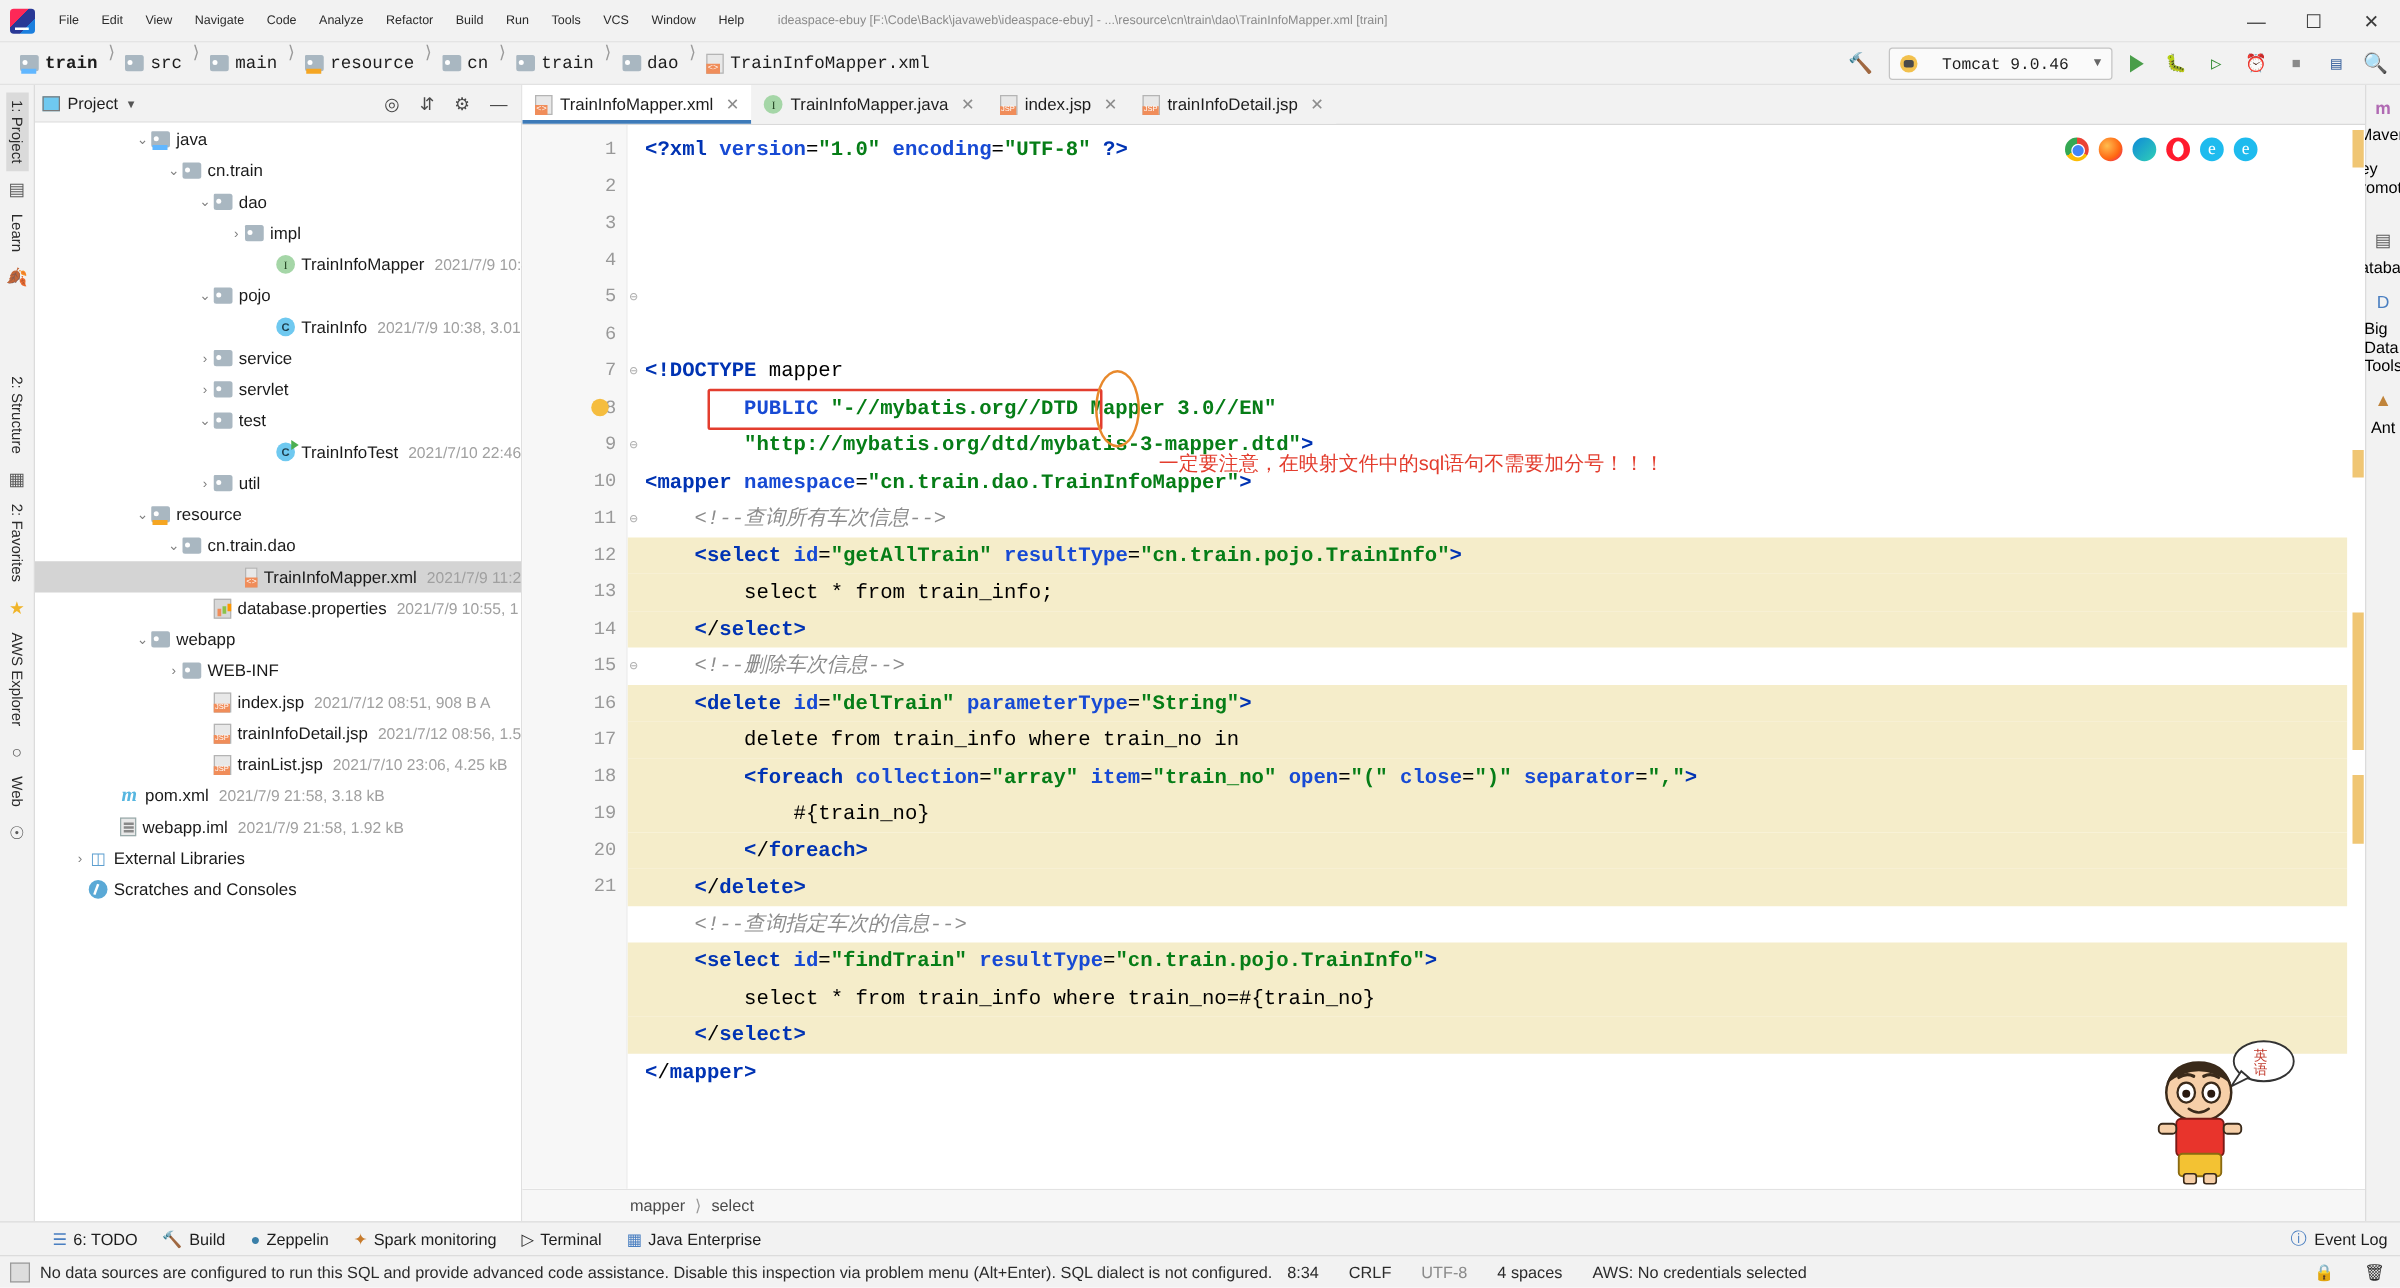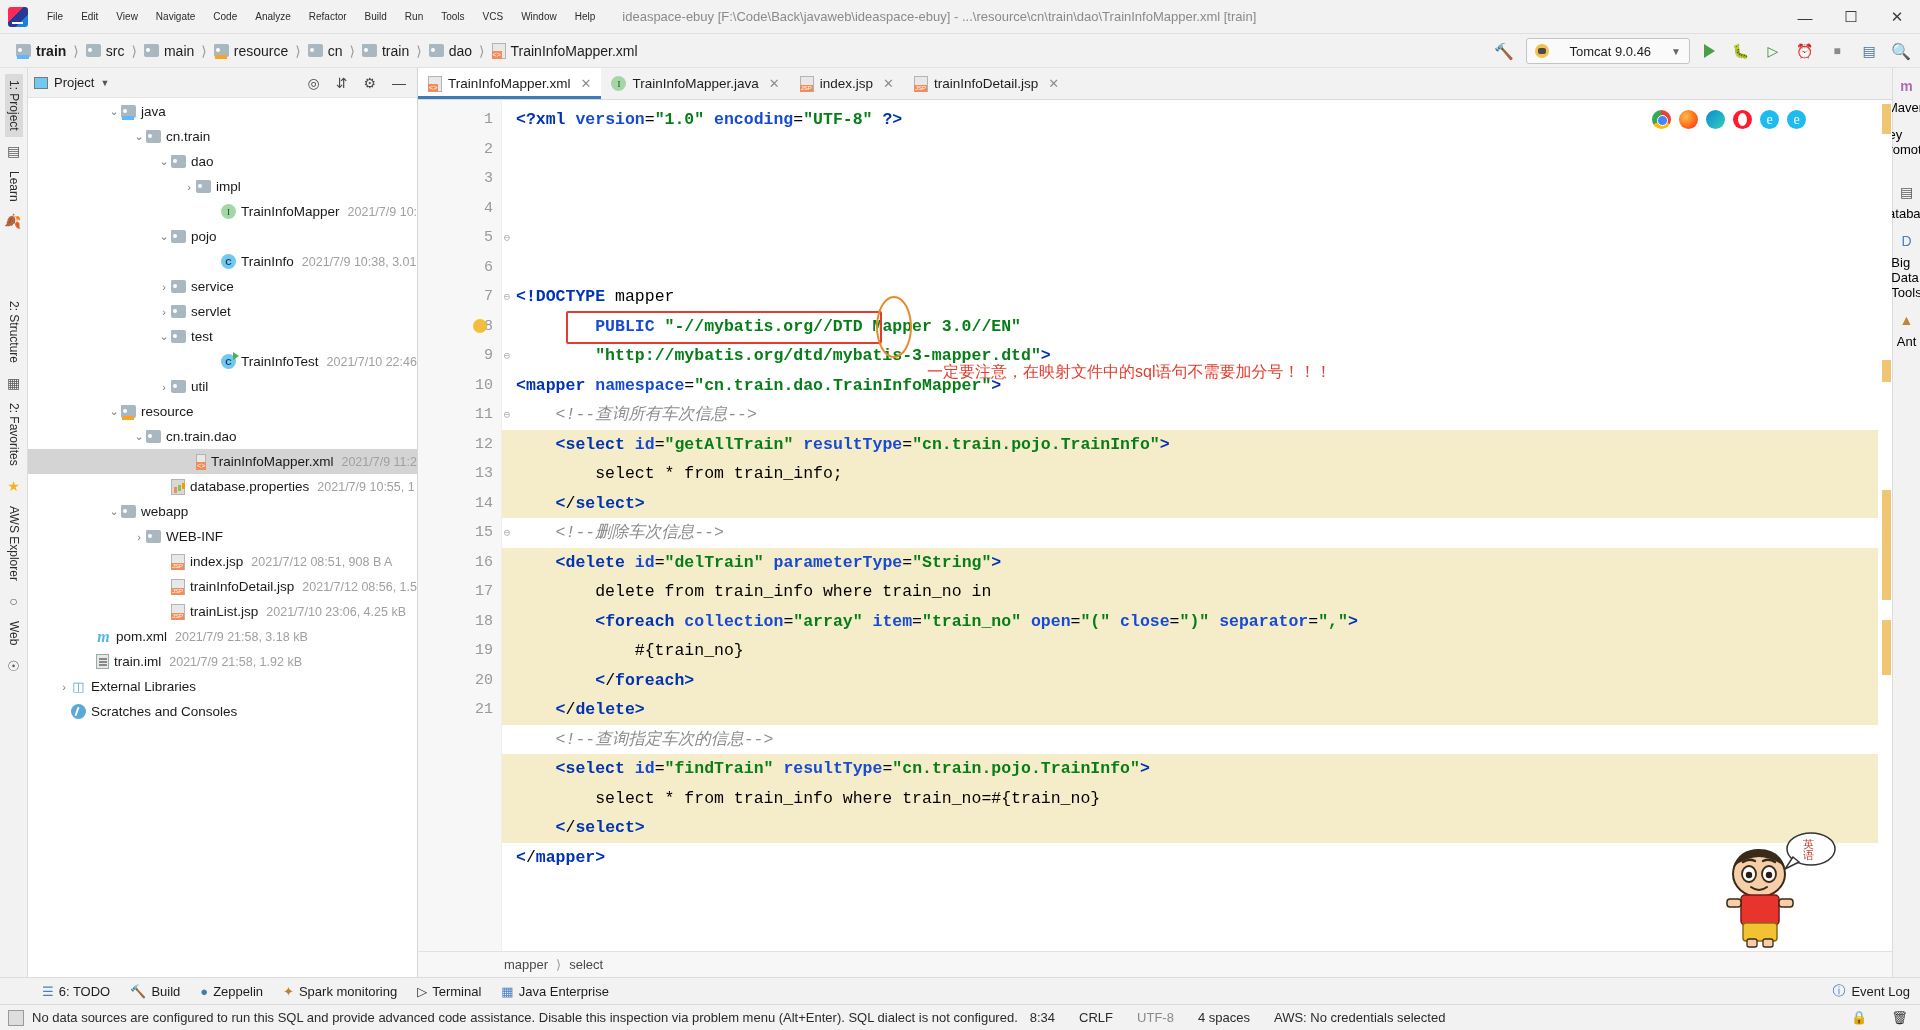--- a/index.html
+++ b/index.html
@@ -23,30 +23,31 @@
     background: linear-gradient(135deg,#fe2857 0%,#fe2857 38%,#293896 38%,#293896 70%,#1b7fde 70%);
     border-radius: 3px; position: relative;
   }
   .ij-logo::after{
     content:""; position:absolute; left:4px; bottom:3px; width:11px; height:2px; background:#fff;
   }
   .menu-item {
     padding: 3px 9px; color: #2b2b2b; font-size: 10px; white-space: nowrap; cursor: default;
   }
   .win-title {
-    margin-left: 18px; color: #8a8a8a; font-size: 13px; white-space: nowrap; text-align: center;
+    margin-left: 18px; color: #8a8a8a; font-size: 10px; white-space: nowrap; text-align: center;
   }
   .win-buttons { position:absolute; right: 0; top: 0; height: 34px; display: flex; }
   .win-btn { width: 46px; height: 34px; display:flex; align-items:center; justify-content:center; color:#3c3c3c; font-size:15px;}
 
   
   .navbar {
-    height: 34px; display: flex; align-items: center;
+    height: 34px; display: flex; 
     background: #f2f2f2; padding-left: 14px; position: relative;
     border-bottom: 1px solid #e2e2e2;
+    font-family: Liberation Mono, monospace;
   }
   .crumb { display: flex; align-items: center; gap: 5px; padding: 2px 2px; }
   .crumb .cname { font-size: 14px; color: #1d1d1d; }
   .crumb.first .cname { font-weight: bold; }
   .crumb-sep { color: #9a9a9a; margin: 0 5px; font-size: 14px; }
   .folder-ico {
     width: 15px; height: 13px; background: #a9b7c1; border-radius: 1px 2px 2px 2px; position: relative; display:inline-block;
   }
   .folder-ico::before{
     content:""; position:absolute; left:2px; top:4px; width:4px; height:4px; background:#fff; border-radius:50%;
@@ -459,21 +460,21 @@
           </div>
           <div class="trow" style="padding-left: 54px;">
             <span class="tw"></span>
             <span class="m-ico">m</span>
             <span class="tlabel">pom.xml</span>
             <span class="tdate">2021/7/9 21:58, 3.18 kB</span>
           </div>
           <div class="trow" style="padding-left: 54px;">
             <span class="tw"></span>
             <span class="iml-ico"></span>
-            <span class="tlabel">train.iml</span>
+            <span class="tlabel">webapp.iml</span>
             <span class="tdate">2021/7/9 21:58, 1.92 kB</span>
           </div>
           <div class="trow" style="padding-left: 29px;">
             <span class="tw">›</span>
             <span class="lib-ico">◫</span>
             <span class="tlabel">External Libraries</span>
           </div>
           <div class="trow" style="padding-left: 29px;">
             <span class="tw"></span>
             <span class="scratch-ico"></span>

